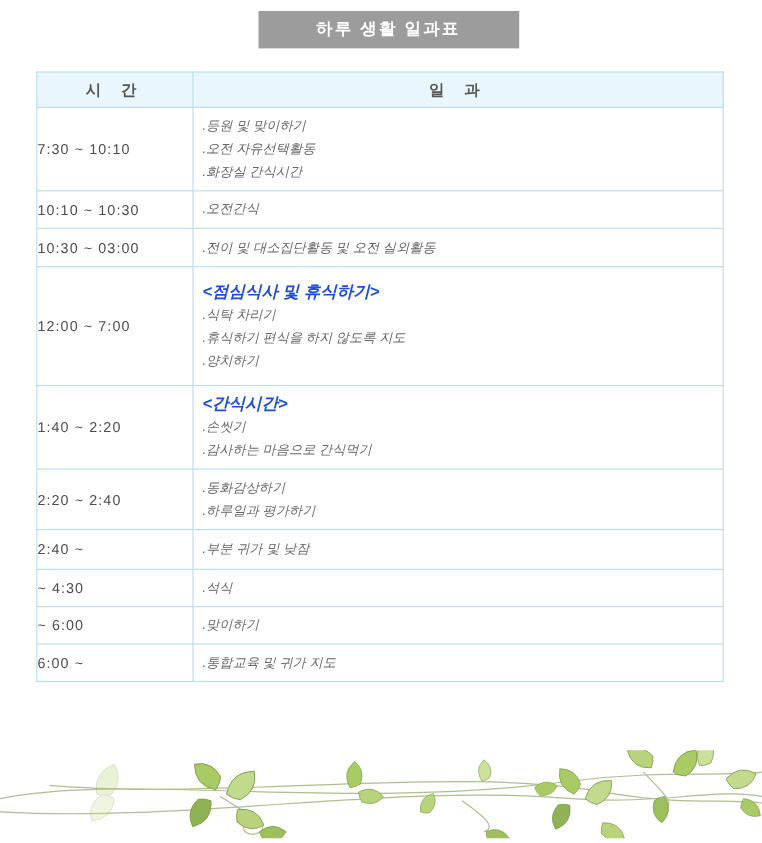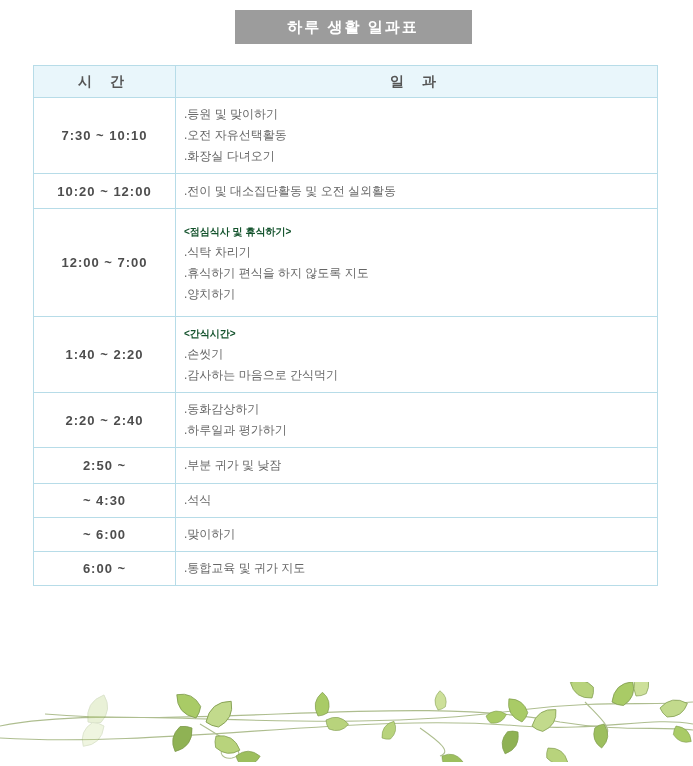--- a/index.html
+++ b/index.html
@@ -28,36 +28,37 @@
   table.schedule th, table.schedule td {
     border:1px solid #b7dce8;
   }
   table.schedule th {
     background:#e9f6fb;
     height:32px;
     font-size:14px; font-weight:bold; color:#555555;
     letter-spacing:7px; text-align:center;
   }
   td.time {
-    text-align:center; vertical-align:middle;
-    font-size:13px; font-weight:bold; color:#4d4d4d;
+    text-align:left; vertical-align:middle;
+    font-size:13px; font-weight:normal; color:#4d4d4d;
     letter-spacing:1px;
     background:#ffffff;
   }
   td.act {
     vertical-align:middle;
     padding:6px 8px;
     background:#ffffff;
   }
   .line {
     font-size:12px; color:#666666; line-height:21px;
     white-space:pre;
+    font-style:italic;
   }
   .line.heading {
-    font-weight:bold; color:#14532d; font-size:10px;
+    font-weight:bold; color:#1d4ed8; font-size:15px;
   }
   .vine {
     position:absolute; left:0; bottom:4px;
     width:693px; height:80px;
   }
 </style>
 </head>
 <body>
 
 <div class="title-wrap">
@@ -74,25 +75,31 @@
       <th>시 간</th>
       <th>일 과</th>
     </tr>
   </thead>
   <tbody>
     <tr style="height:71px">
       <td class="time">7:30 ~ 10:10</td>
       <td class="act">
         <div class="line">.등원 및 맞이하기</div>
         <div class="line">.오전 자유선택활동</div>
-        <div class="line">.화장실 다녀오기</div>
+        <div class="line">.화장실 간식시간</div>
+      </td>
+    </tr>
+    <tr style="height:33px">
+      <td class="time">10:10 ~ 10:30</td>
+      <td class="act">
+        <div class="line">.오전간식</div>
       </td>
     </tr>
     <tr style="height:35px">
-      <td class="time">10:20 ~ 12:00</td>
+      <td class="time">10:30 ~ 03:00</td>
       <td class="act">
         <div class="line">.전이 및 대소집단활동 및 오전 실외활동</div>
       </td>
     </tr>
     <tr style="height:108px">
       <td class="time">12:00 ~ 7:00</td>
       <td class="act">
         <div class="line heading">&lt;점심식사 및 휴식하기&gt;</div>
         <div class="line">.식탁 차리기</div>
         <div class="line">.휴식하기 편식을 하지 않도록 지도</div>
@@ -108,21 +115,21 @@
       </td>
     </tr>
     <tr style="height:44px">
       <td class="time">2:20 ~ 2:40</td>
       <td class="act">
         <div class="line">.동화감상하기</div>
         <div class="line">.하루일과 평가하기</div>
       </td>
     </tr>
     <tr style="height:36px">
-      <td class="time">2:50 ~</td>
+      <td class="time">2:40 ~</td>
       <td class="act">
         <div class="line">.부분 귀가 및 낮잠</div>
       </td>
     </tr>
     <tr style="height:33px">
       <td class="time">~ 4:30</td>
       <td class="act">
         <div class="line">.석식</div>
       </td>
     </tr>

